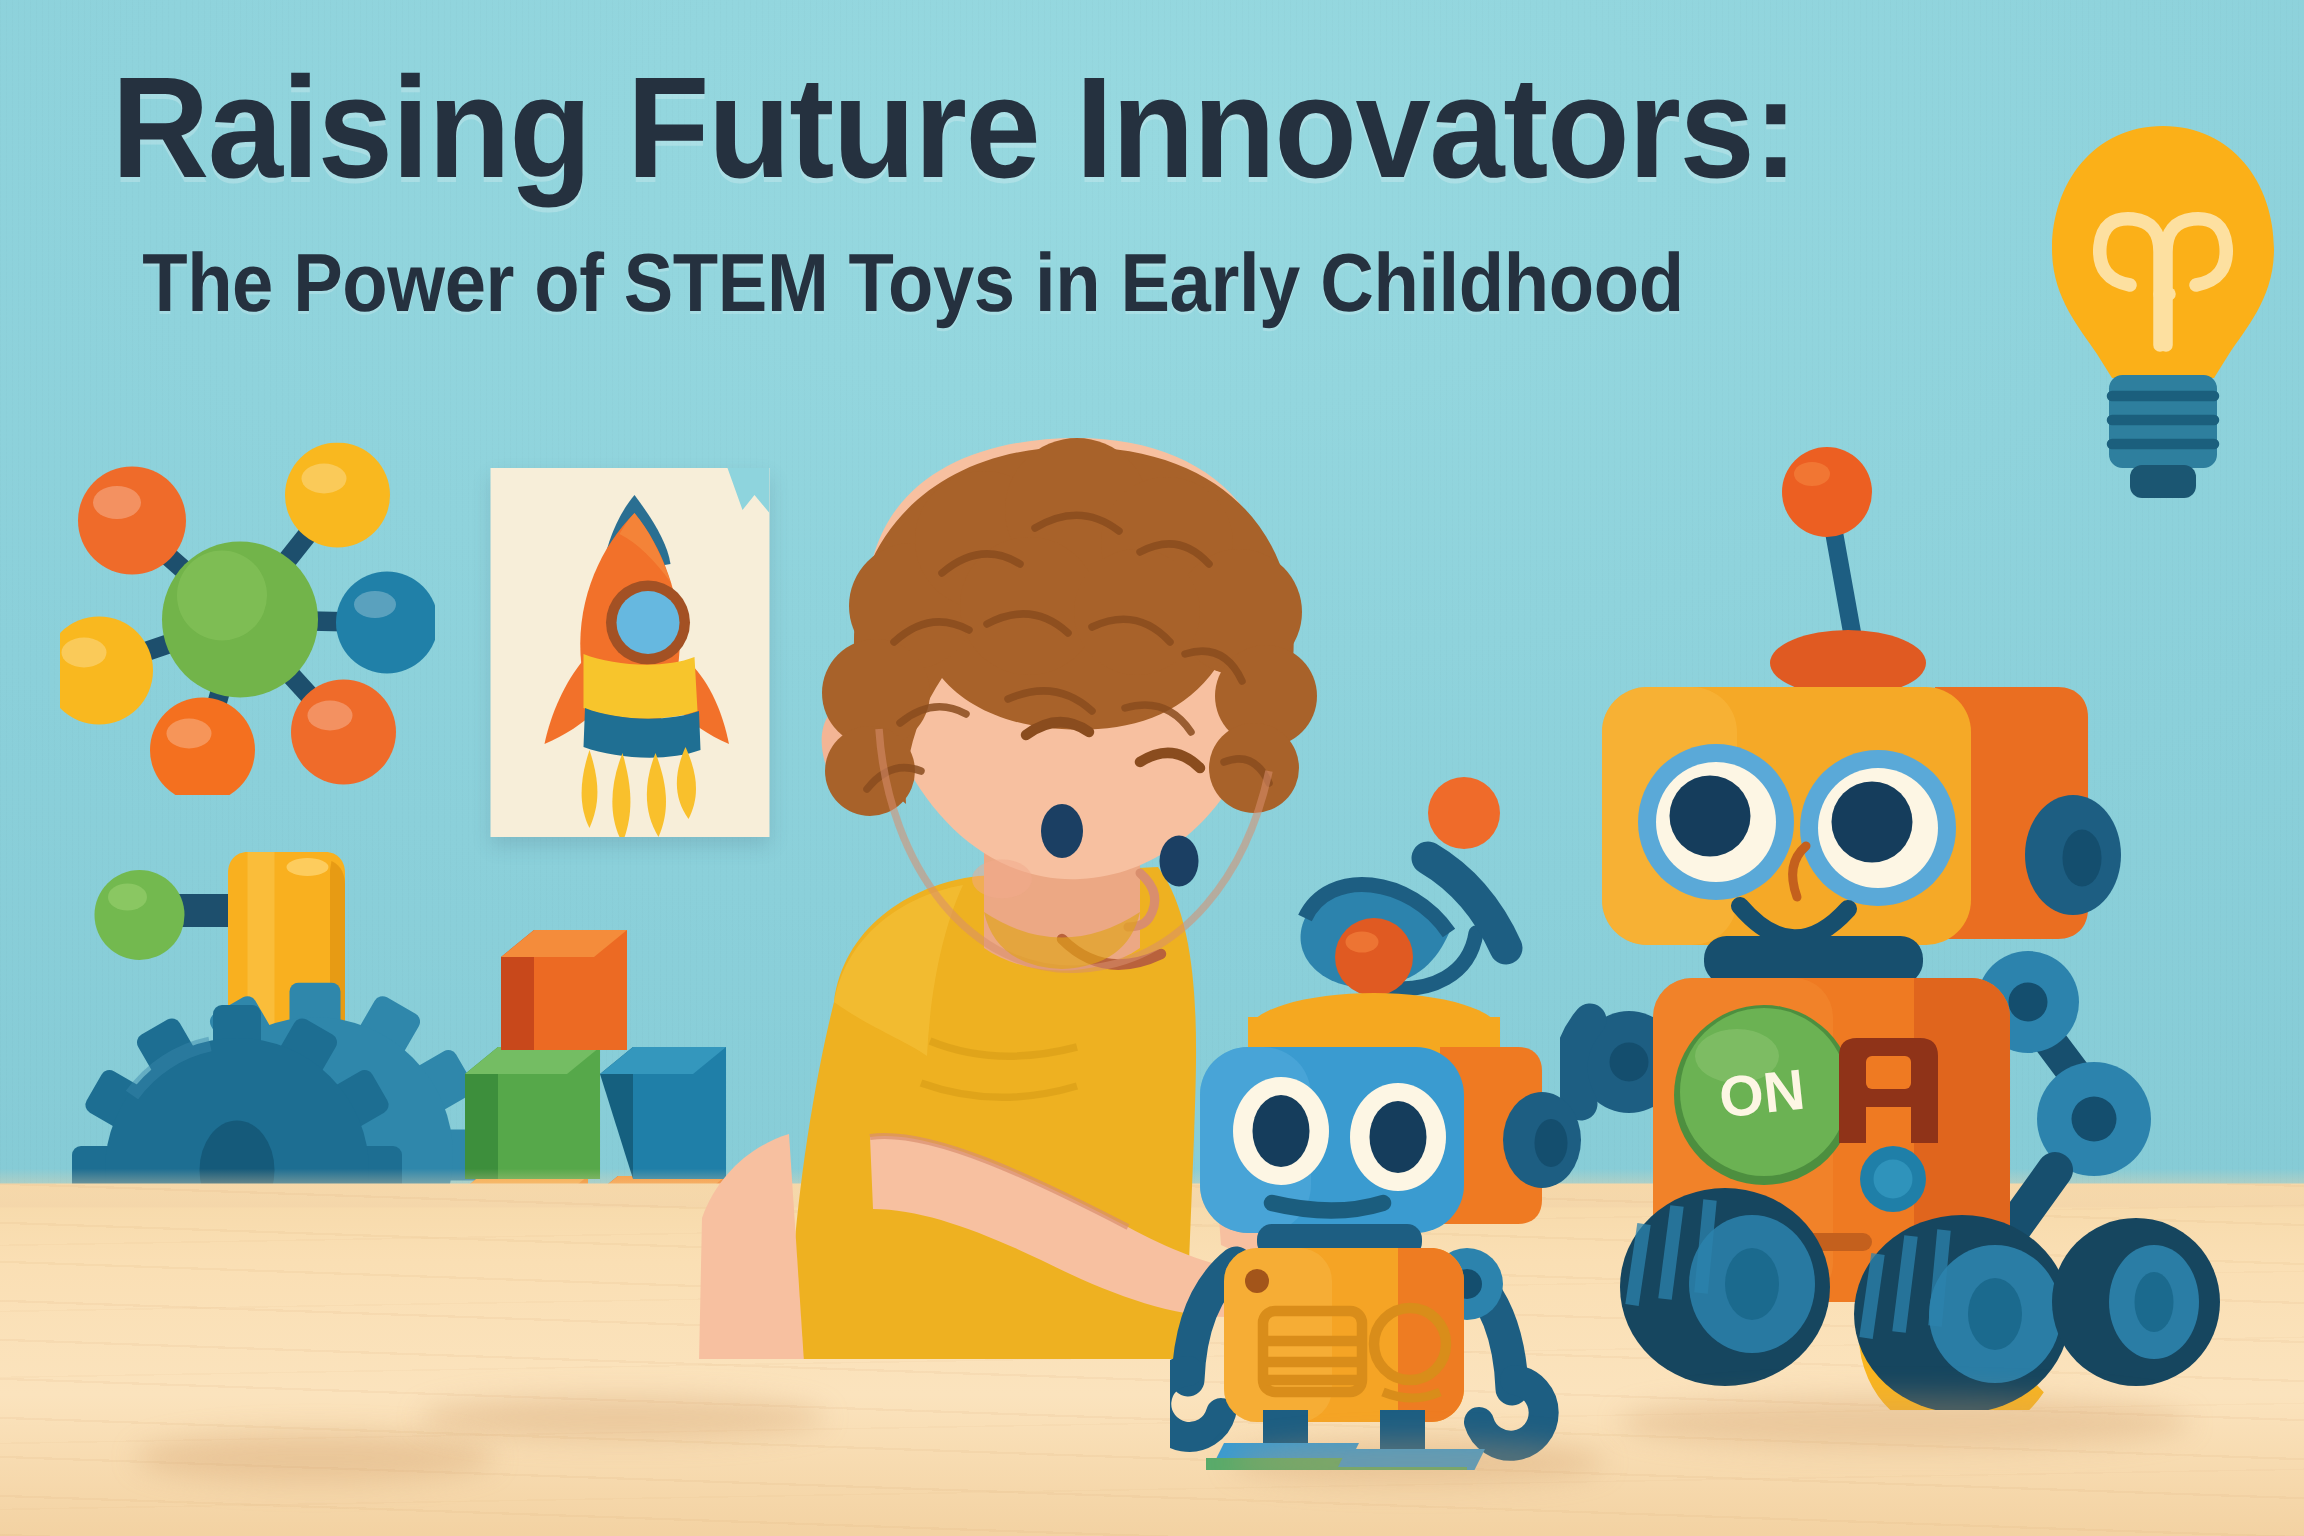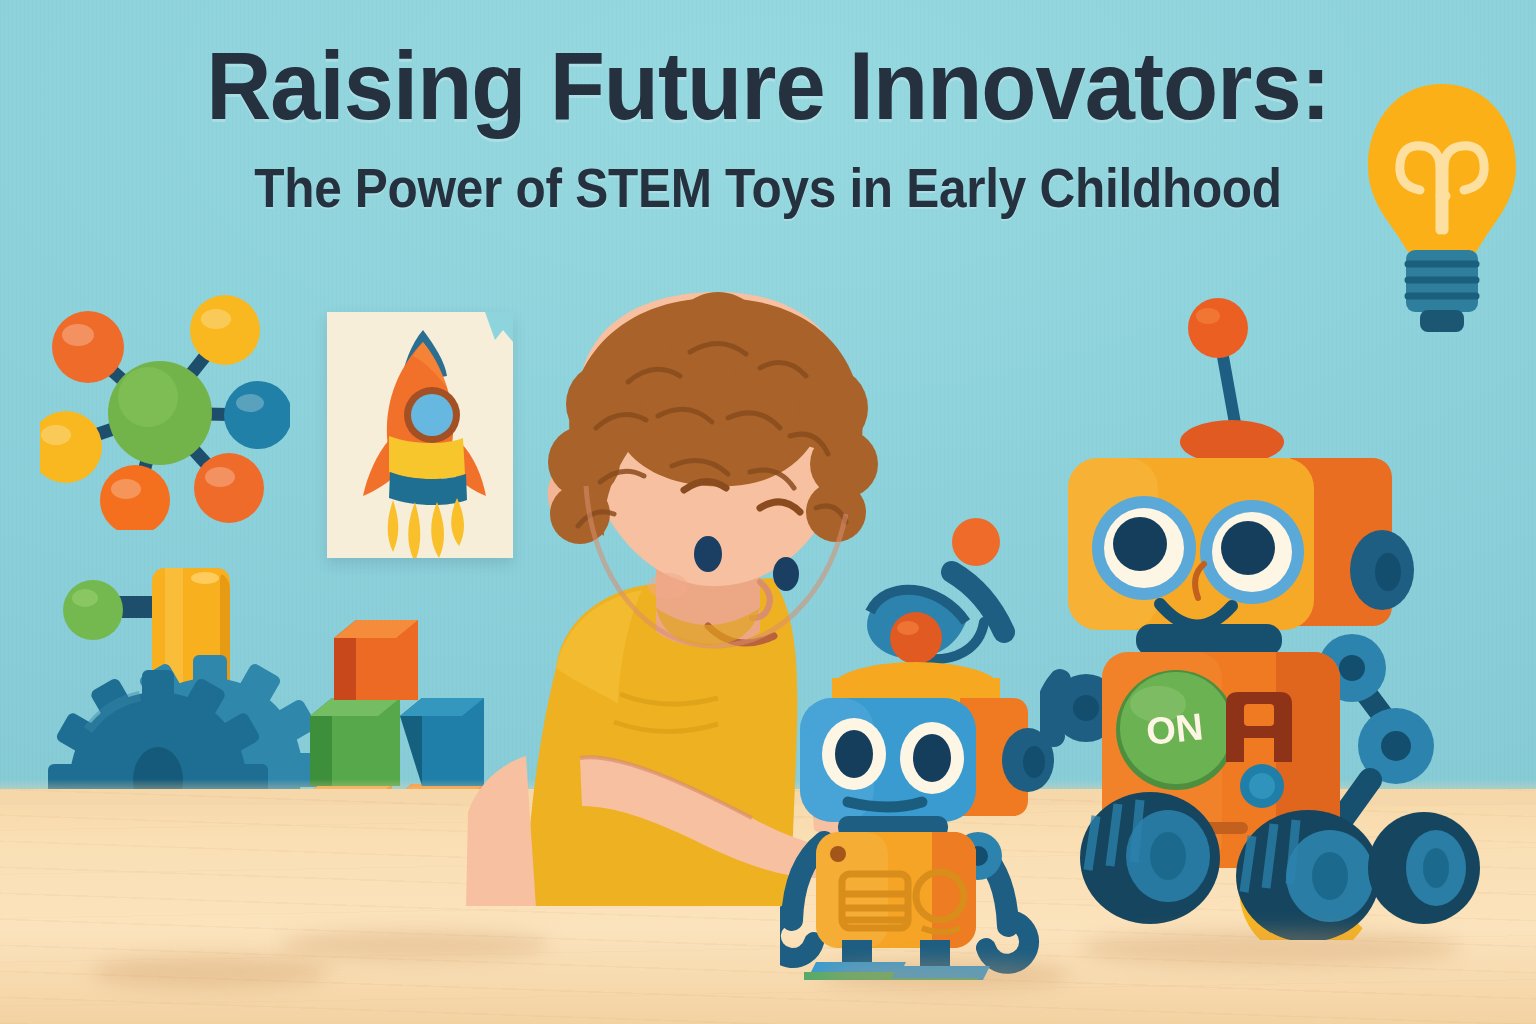--- a/index.html
+++ b/index.html
@@ -25,21 +25,21 @@
     border-top:0;}
   .table:before{content:"";position:absolute;left:0;right:0;top:-10px;height:26px;
     background:linear-gradient(180deg,rgba(240,200,150,.0),rgba(244,214,170,.9));}
   .table .grain{position:absolute;inset:0;opacity:.35;
     background-image:
       repeating-linear-gradient(2deg, rgba(214,166,112,.30) 0 1.5px, rgba(0,0,0,0) 1.5px 26px),
       repeating-linear-gradient(-1deg, rgba(214,166,112,.18) 0 1px, rgba(0,0,0,0) 1px 44px);}
   .table-shadow{position:absolute;border-radius:50%;background:rgba(205,156,104,.33);filter:blur(9px);}
 
   
-  .headline{position:absolute;left:0;right:0;top:36px;text-align:center;pointer-events:none;}
+  .headline{position:absolute;left:0;right:0;top:36px;pointer-events:none;}
   .h-title{
     font-family:"Liberation Sans Narrow","Liberation Sans",sans-serif;
     font-weight:bold;font-size:96px;line-height:1.04;letter-spacing:-1px;
     color:#25313f;transform:scaleX(.94);
     text-shadow:0 3px 0 rgba(255,255,255,.22);
     white-space:nowrap;margin:0;padding:0 30px;
   }
   .h-sub{
     font-family:"Liberation Sans Narrow","Liberation Sans",sans-serif;
     font-weight:bold;font-size:55px;line-height:1.1;letter-spacing:-.3px;

